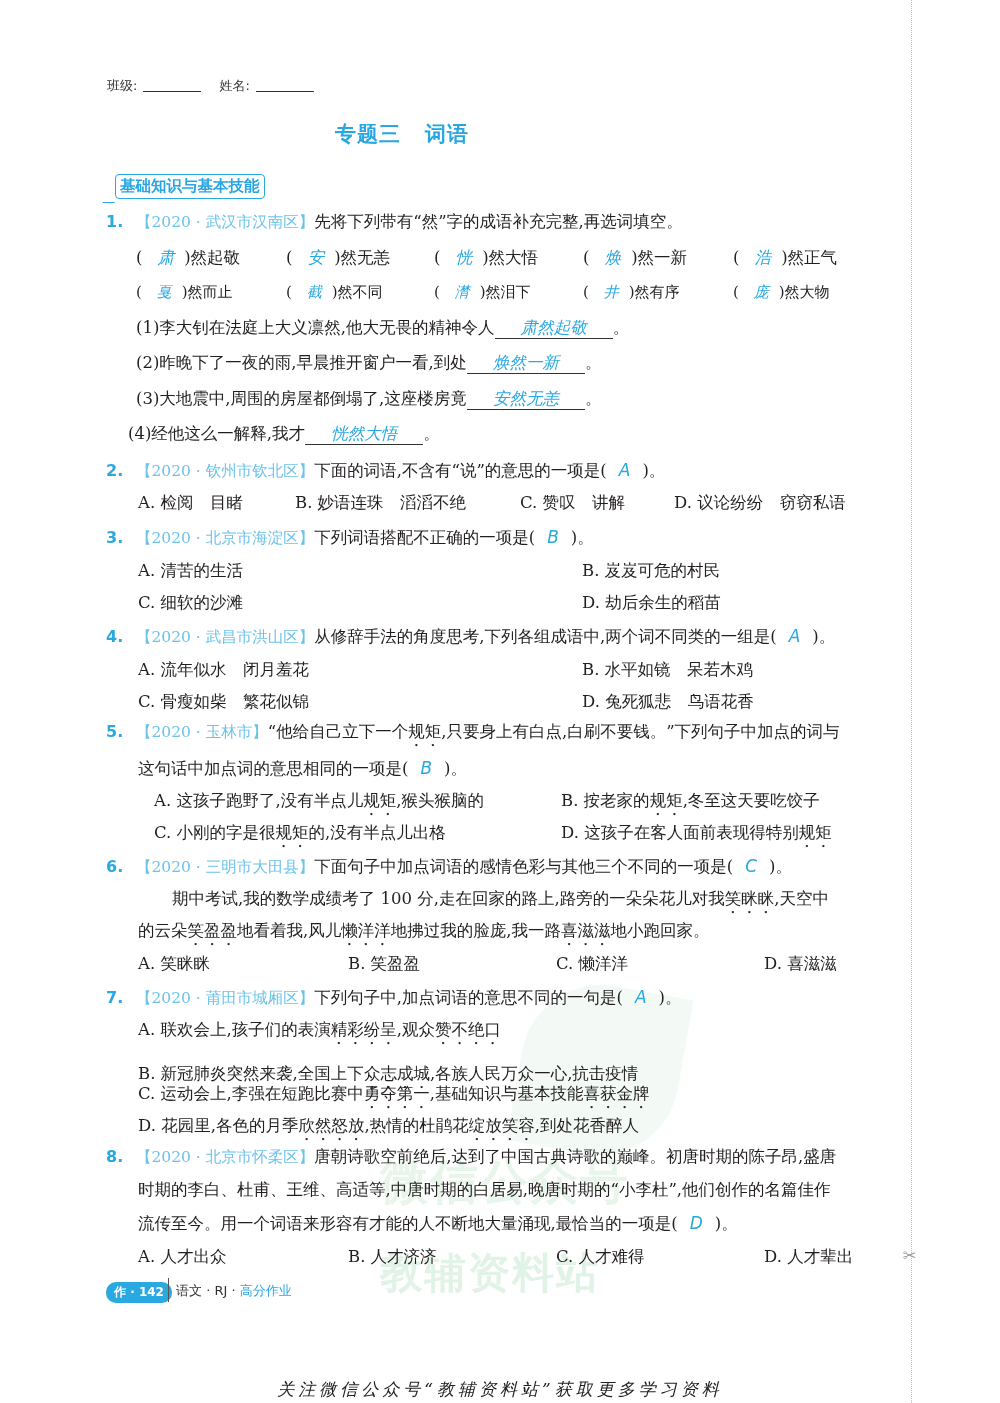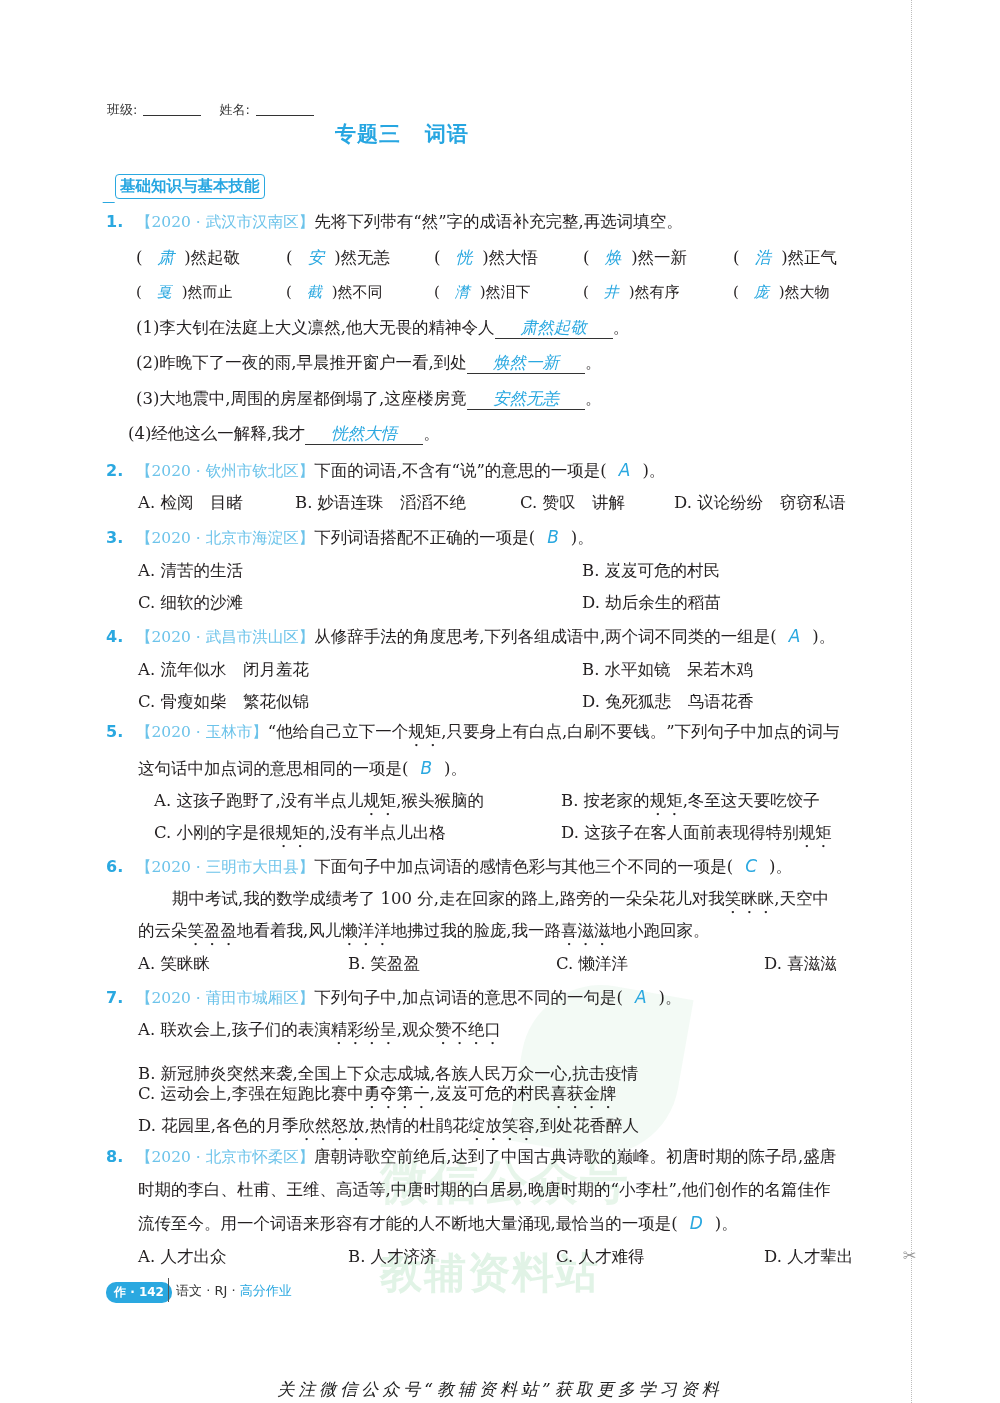--- a/index.html
+++ b/index.html
@@ -2,21 +2,21 @@
 <html><head>
 <meta charset="utf-8">
 <style>
   html, body { margin:0; padding:0; background:#ffffff; }
   body { width:1000px; height:1403px; position:relative; overflow:hidden;
          font-family:"DejaVu Serif","Liberation Serif",serif; color:#231f20; }
   .abs { position:absolute; }
   .row { position:absolute; left:0; white-space:nowrap; font-size:16.5px; line-height:20px; }
   .cut-line { position:absolute; left:911px; top:0; width:0; height:1403px; border-left:1px dotted #bdbdbd; }
   .scissors { position:absolute; left:903px; top:1246px; font-size:16px; color:#999; font-family:"DejaVu Sans",sans-serif; }
-  .header-line { position:absolute; top:77px; left:107px; font-size:13px; font-family:"DejaVu Sans",sans-serif; color:#333;margin-top:24px; }
+  .header-line { position:absolute; top:77px; left:107px; font-size:13px; font-family:"DejaVu Sans",sans-serif; color:#333; }
   .blank { display:inline-block; width:58px; border-bottom:1px solid #333; margin:0 14px 0 6px; vertical-align:-2px; }
   .title { position:absolute; top:120px; left:0; width:804px; text-align:center; font-family:"DejaVu Sans",sans-serif;
            font-weight:bold; font-size:21px; color:#27a6e1; letter-spacing:1px; }
   .title span { margin:0 12px; }
   .section-tag { position:absolute; left:115px; top:174px; border:1.5px solid #2aa8e0; border-radius:4px;
                  padding:1px 4px; font-family:"DejaVu Sans",sans-serif; font-weight:bold; font-size:15.5px; color:#27a6e1; background:#fff; }
   .section-tail { position:absolute; left:106px; top:194px; width:12px; height:8px; border-bottom:1.5px solid #2aa8e0; border-left:0; transform:skewX(-40deg); }
   .qnum { display:inline-block; width:30px; color:#2aa8e0; font-weight:bold; font-family:"DejaVu Sans",sans-serif; font-size:16px; }
   .src { color:#6cc3ea; font-size:15.5px; }
   .ans { color:#2aa8e0; font-style:italic; font-family:"DejaVu Sans",sans-serif; font-size:17px; padding:0 12px; }
@@ -149,21 +149,21 @@
   <span class="cell" style="left:210px">B. 笑盈盈</span>
   <span class="cell" style="left:418px">C. 懒洋洋</span>
   <span class="cell" style="left:626px">D. 喜滋滋</span>
 </div>
 
 <div class="row" style="left:106px;top:987px;">
   <span class="qnum">7.</span><span class="src">【2020 · 莆田市城厢区】</span><span>下列句子中,加点词语的意思不同的一句是(</span><span class="ans">A</span><span>)。</span>
 </div>
 <div class="row" style="left:138px;top:1020px;"><span>A. 联欢会上,孩子们的表演</span><span class="dot">精彩纷呈</span><span>,观众</span><span class="dot">赞不绝口</span><span></span></div>
 <div class="row" style="left:138px;top:1052px;margin-top:12px;"><span>B. 新冠肺炎突然来袭,全国上下</span><span class="dot">众志成城</span><span>,各族人民</span><span class="dot">万众一心</span><span>,抗击疫情</span></div>
-<div class="row" style="left:138px;top:1084px;"><span>C. 运动会上,李强在短跑比赛中</span><span class="dot">勇夺第一</span><span>,岌岌可危的村民</span><span class="dot">喜获金牌</span><span></span></div>
+<div class="row" style="left:138px;top:1084px;"><span>C. 运动会上,李强在短跑比赛中</span><span class="dot">勇夺第一</span><span>,基础知识与基本技能</span><span class="dot">喜获金牌</span><span></span></div>
 <div class="row" style="left:138px;top:1116px;"><span>D. 花园里,各色的月季</span><span class="dot">欣然怒放</span><span>,热情的杜鹃花</span><span class="dot">绽放笑容</span><span>,到处花香醉人</span></div>
 
 <div class="row" style="left:106px;top:1147px;">
   <span class="qnum">8.</span><span class="src">【2020 · 北京市怀柔区】</span><span>唐朝诗歌空前绝后,达到了中国古典诗歌的巅峰。初唐时期的陈子昂,盛唐</span>
 </div>
 <div class="row" style="left:138px;top:1180px;">时期的李白、杜甫、王维、高适等,中唐时期的白居易,晚唐时期的“小李杜”,他们创作的名篇佳作</div>
 <div class="row" style="left:138px;top:1213px;">
   <span>流传至今。用一个词语来形容有才能的人不断地大量涌现,最恰当的一项是(</span><span class="ans">D</span><span>)。</span>
 </div>
 <div class="abs" style="left:138px;top:1246px;width:760px;height:20px;font-size:16.5px;">

